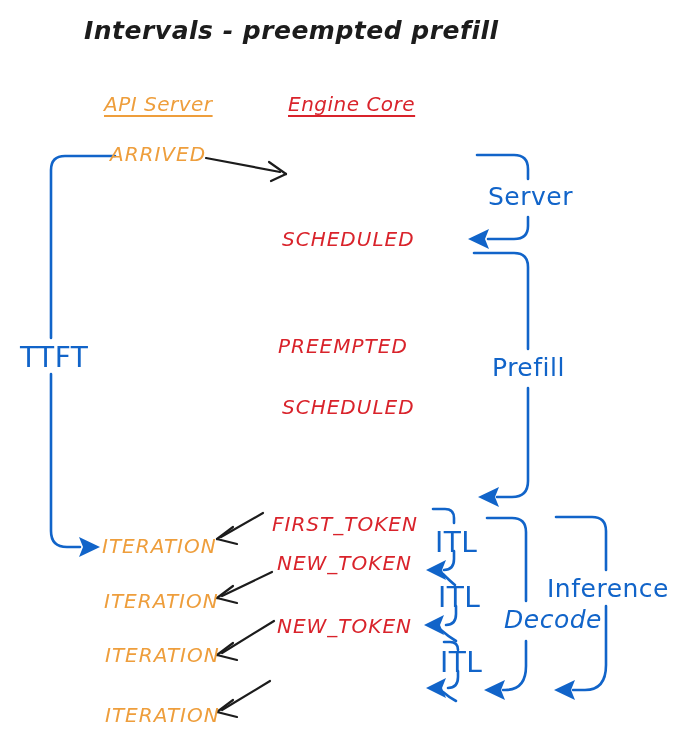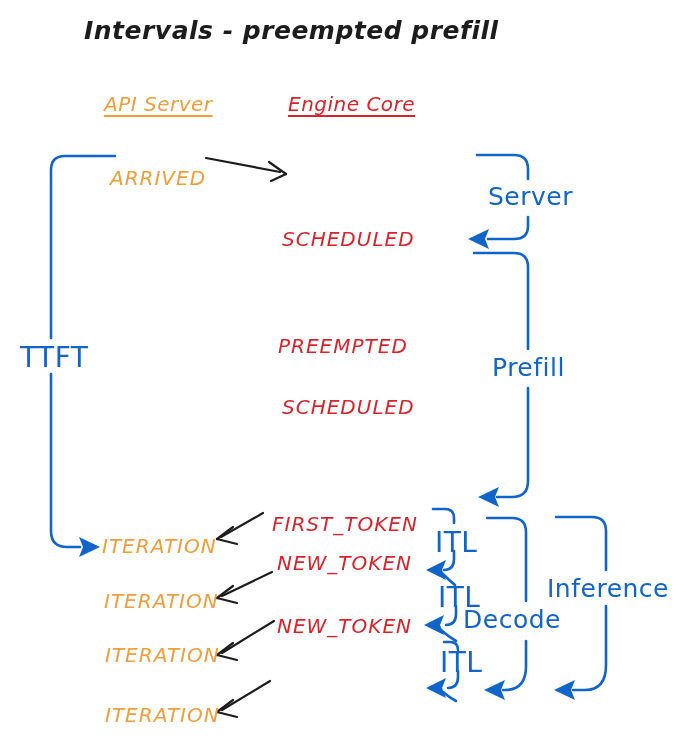--- a/index.html
+++ b/index.html
@@ -123,35 +123,35 @@
       <path class="bk" d="M217,712 L233,700"></path>
       <path class="bk" d="M217,712 L237,717"></path>
     </g>
   </svg>
 
   <div class="lbl title" style="left:84px; top:16px;">Intervals - preempted prefill</div>
 
   <div class="lbl hdr api" style="left:104px; top:92px;">API Server</div>
   <div class="lbl hdr eng" style="left:288px; top:92px;">Engine Core</div>
 
-  <div class="lbl ev api" style="left:110px; top:142px;margin-top:24px;">ARRIVED</div>
+  <div class="lbl ev api" style="left:110px; top:142px;">ARRIVED</div>
   <div class="lbl ev api" style="left:102px; top:534px;">ITERATION</div>
   <div class="lbl ev api" style="left:104px; top:589px;">ITERATION</div>
   <div class="lbl ev api" style="left:105px; top:643px;">ITERATION</div>
   <div class="lbl ev api" style="left:105px; top:703px;">ITERATION</div>
 
   <div class="lbl ev eng" style="left:282px; top:227px;">SCHEDULED</div>
   <div class="lbl ev eng" style="left:278px; top:298px;margin-top:36px;">PREEMPTED</div>
   <div class="lbl ev eng" style="left:282px; top:395px;">SCHEDULED</div>
   <div class="lbl ev eng" style="left:272px; top:502px;margin-top:10px;">FIRST_TOKEN</div>
   <div class="lbl ev eng" style="left:277px; top:551px;">NEW_TOKEN</div>
   <div class="lbl ev eng" style="left:277px; top:614px;">NEW_TOKEN</div>
 
   <div class="lbl ivl sm" style="left:20px; top:341px;">TTFT</div>
   <div class="lbl ivl" style="left:488px; top:182px;">Server</div>
   <div class="lbl ivl" style="left:492px; top:353px;">Prefill</div>
   <div class="lbl ivl sm" style="left:435px; top:526px;">ITL</div>
   <div class="lbl ivl sm" style="left:438px; top:581px;">ITL</div>
   <div class="lbl ivl sm" style="left:440px; top:646px;">ITL</div>
-  <div class="lbl ivl" style="left:463px; top:605px;">Decode</div>
+  <div class="lbl ivl" style="left:504px; top:605px;font-style:italic;">Decode</div>
   <div class="lbl ivl" style="left:547px; top:574px;">Inference</div>
 
 </div>
 
 </body></html>

